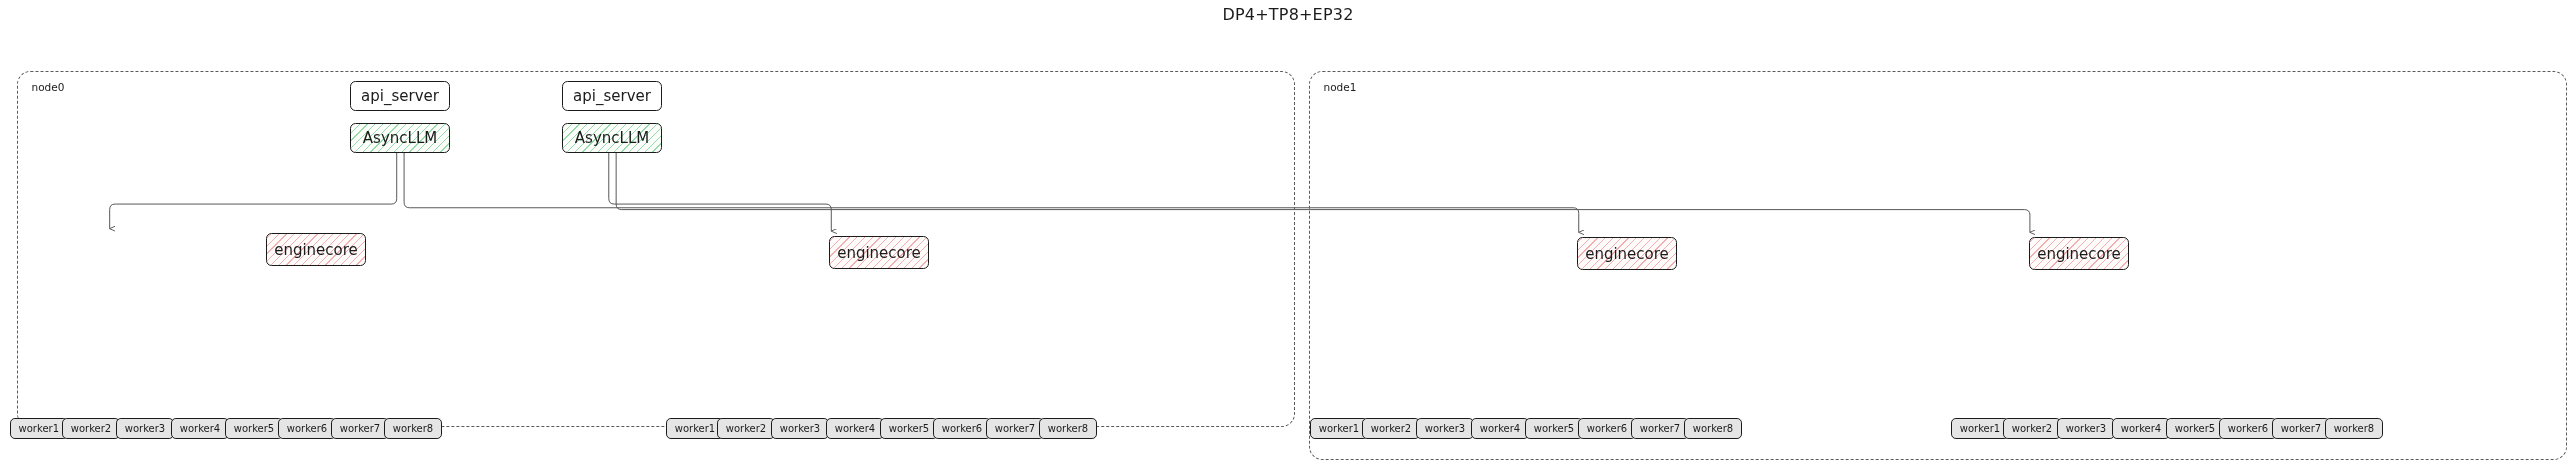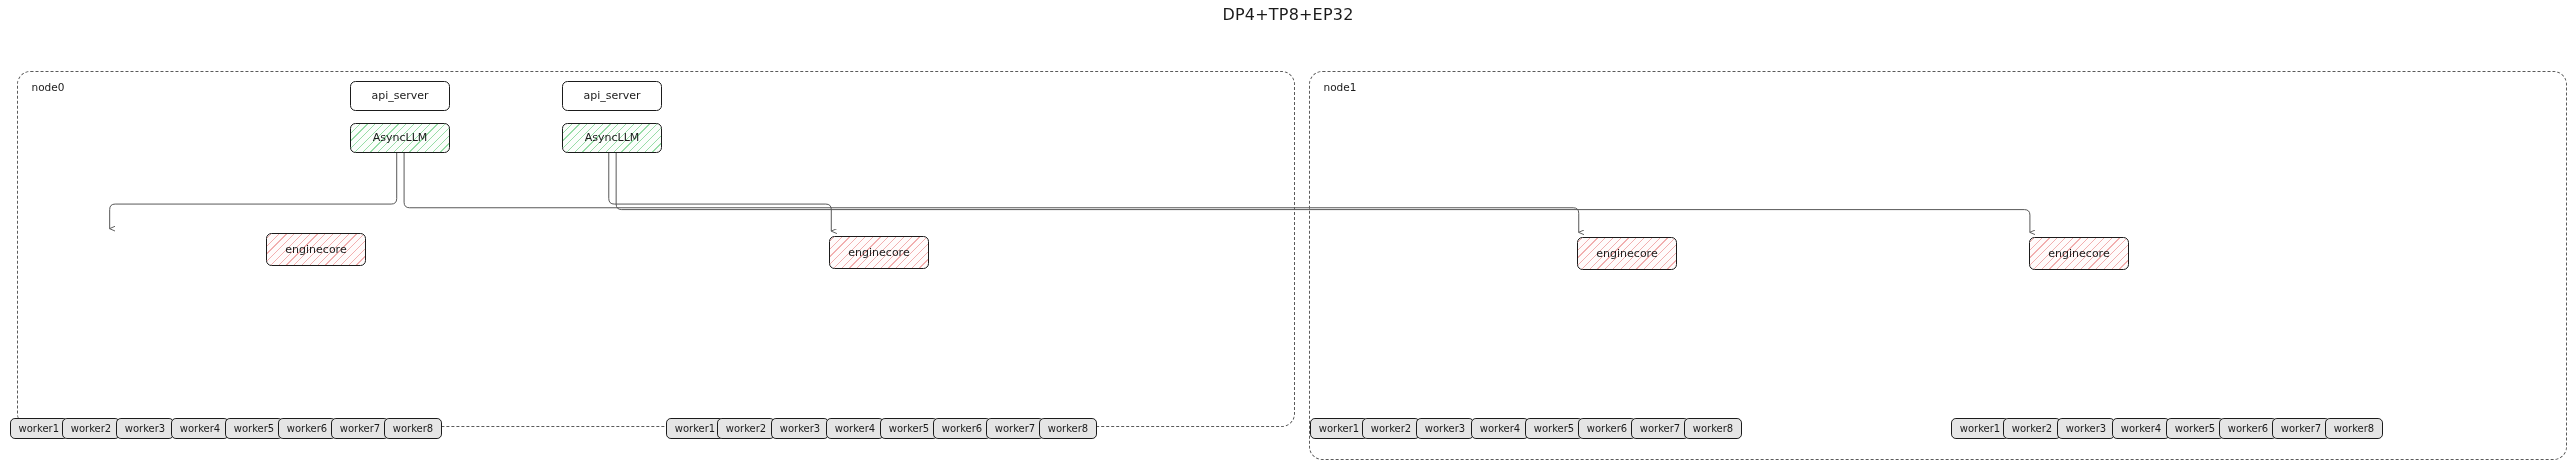--- a/index.html
+++ b/index.html
@@ -68,21 +68,21 @@
 
   
   .box {
     position: absolute;
     box-sizing: border-box;
     border: 1.4px solid #1b1b1b;
     border-radius: 5.5px;
     display: flex;
     align-items: center;
     justify-content: center;
-    font-size: 11px;
+    font-size: 15px;
     color: #1b1b1b;
     background: #ffffff;
     white-space: nowrap;
   }
 
   
   .box-api-server {
     width: 100px;
     height: 29.5px;
     background: #ffffff;

